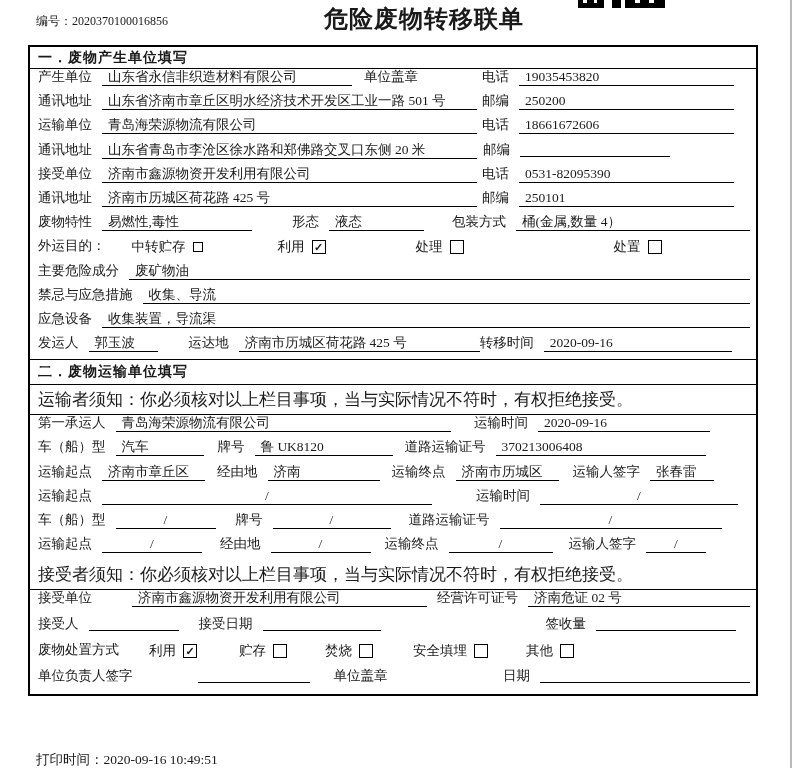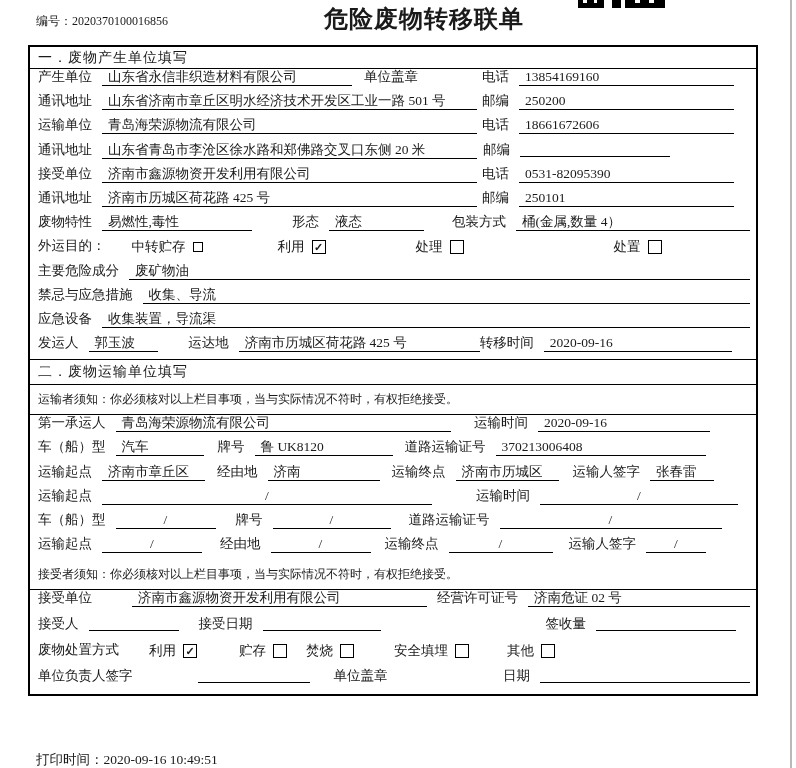--- a/index.html
+++ b/index.html
@@ -6,24 +6,24 @@
   body{width:796px;height:768px;background:#fff;position:relative;overflow:hidden;
        font-family:"Liberation Serif","DejaVu Serif",serif;color:#1a1a1a}
   .tophead{position:relative;height:45px}
   .serial{position:absolute;left:36px;top:13px;font-size:12px;white-space:nowrap}
   .title{position:absolute;left:424px;top:3px;transform:translateX(-50%);
          font-size:24px;font-weight:bold;white-space:nowrap;letter-spacing:1px}
   .qr{position:absolute;left:578px;top:0;width:92px;height:8px}
   .qr i{position:absolute;top:0;background:#000;height:8px}
   .qr i.w{background:#fff;height:3px}
   .doc{position:absolute;left:28px;top:45px;width:730px;border:2px solid #000;box-sizing:border-box;background:#fff}
-  .sech{font-size:14px;font-weight:normal;height:21px;line-height:21px;padding-left:8px;
+  .sech{font-size:14px;font-weight:bold;height:21px;line-height:21px;padding-left:8px;
         border-bottom:1px solid #000;letter-spacing:1px}
   .bt{border-top:1px solid #000}
-  .notice{font-size:12px;height:29px;line-height:29px;padding-left:8px;border-bottom:1px solid #000;white-space:nowrap}
+  .notice{font-size:17px;height:29px;line-height:29px;padding-left:8px;border-bottom:1px solid #000;white-space:nowrap}
   .row{display:flex;align-items:flex-start;height:24.2px;padding:0 6px 4px 8px;box-sizing:border-box}
   .row.h26{height:26px}
   .lbl{white-space:nowrap;font-size:13.5px;padding-right:10px;line-height:15px}
   .val{border-bottom:1px solid #000;font-size:13.5px;white-space:nowrap;
        padding:0 2px 1px 6px;box-sizing:border-box;line-height:15px;min-height:15px;overflow:hidden}
   .val.c{text-align:center;padding-left:2px}
   .val.fx{flex:1}
   .push{margin-left:auto}
   .opt{display:flex;align-items:center}
   .opt-t{font-size:13.5px;white-space:nowrap}
@@ -52,21 +52,21 @@
 
 <div class="doc">
 
   <div class="sech">一．废物产生单位填写</div>
 
   <div class="row">
     <span class="lbl">产生单位</span>
     <span class="val" style="width:250px">山东省永信非织造材料有限公司</span>
     <span class="lbl" style="margin-left:12px">单位盖章</span>
     <span class="lbl push">电话</span>
-    <span class="val" style="width:215px;margin-right:16px">13854169160</span>
+    <span class="val" style="width:215px;margin-right:16px">19035453820</span>
   </div>
 
   <div class="row">
     <span class="lbl">通讯地址</span>
     <span class="val" style="width:375px">山东省济南市章丘区明水经济技术开发区工业一路 501 号</span>
     <span class="lbl push">邮编</span>
     <span class="val" style="width:215px;margin-right:16px">250200</span>
   </div>
 
   <div class="row">
@@ -229,21 +229,21 @@
   <div class="row h26">
     <span class="lbl">废物处置方式</span>
     <span class="opt" style="margin-left:20px">
       <span class="opt-t">利用</span>
       <span class="cb">✓</span>
     </span>
     <span class="opt" style="margin-left:42px">
       <span class="opt-t">贮存</span>
       <span class="cb"></span>
     </span>
-    <span class="opt" style="margin-left:19px">
+    <span class="opt" style="margin-left:38px">
       <span class="opt-t">焚烧</span>
       <span class="cb"></span>
     </span>
     <span class="opt" style="margin-left:40px">
       <span class="opt-t">安全填埋</span>
       <span class="cb"></span>
     </span>
     <span class="opt" style="margin-left:38px">
       <span class="opt-t">其他</span>
       <span class="cb"></span>

